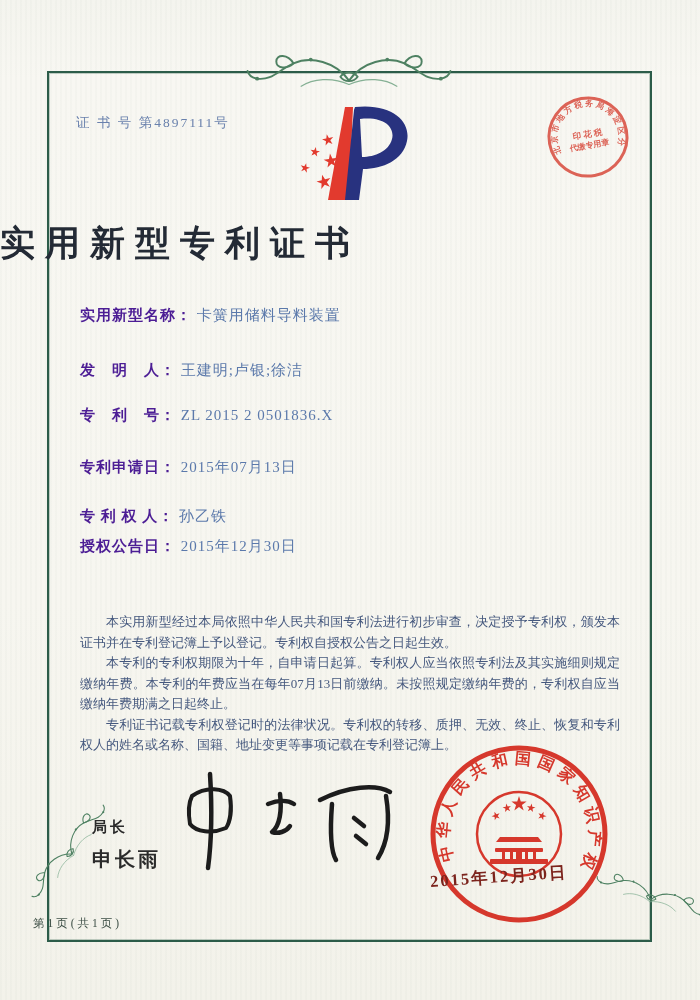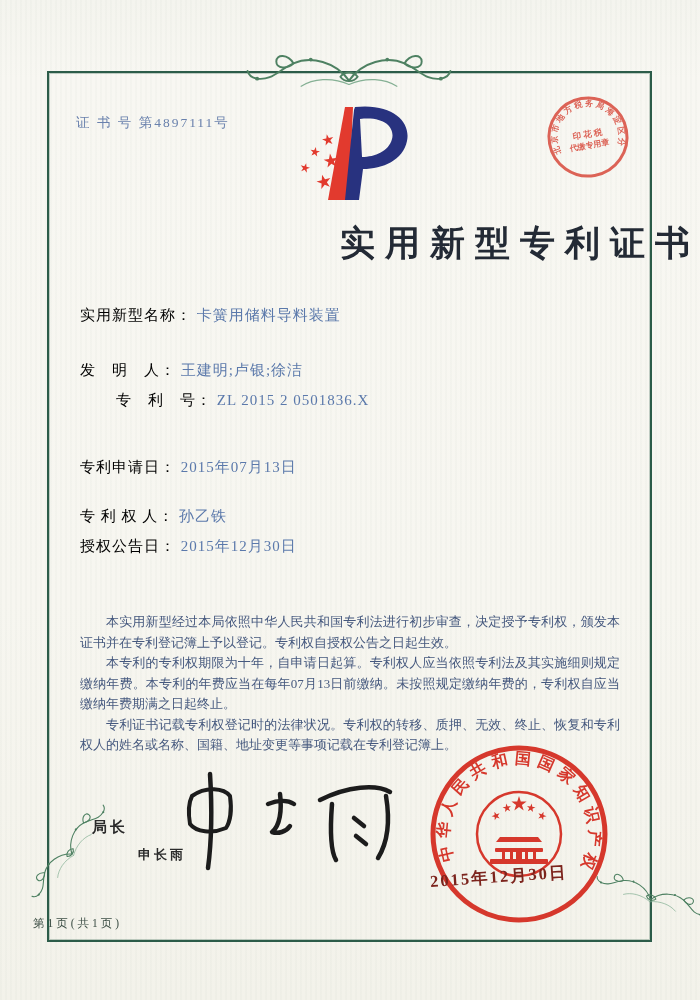--- a/index.html
+++ b/index.html
@@ -16,35 +16,35 @@
     position:absolute;left:47px;top:71px;width:601px;height:867px;
     border:2px solid #2c5c49;
     box-shadow:inset 0 0 0 1px rgba(44,92,73,.28);
     background:transparent;
   }
   .cert-no{
     position:absolute;left:76px;top:114px;font-size:13.5px;color:#6981ad;
     letter-spacing:2px;
   }
   .title{
-    position:absolute;left:0;top:220px;width:700px;text-align:right;
+    position:absolute;left:0;top:220px;width:700px;text-align:left;
     font-size:35px;font-weight:700;color:#232a35;letter-spacing:10px;
   }
   .fields{position:absolute;left:80px;top:0;width:540px;}
   .field-row{position:absolute;left:0;font-size:15px;letter-spacing:1px;white-space:nowrap;}
-  .field-label{color:#000000;}
+  .field-label{color:#4c1d95;font-weight:bold;}
   .field-value{color:#5b79ab;text-align:right;}
-  .r0{top:306px;} .r1{top:361px;} .r2{top:391px;margin-left:36px;} .r3{top:458px;} .r4{top:507px;} .r5{top:537px;}
+  .r0{top:306px;} .r1{top:361px;} .r2{top:406px;} .r3{top:458px;} .r4{top:507px;} .r5{top:537px;}
   .body-text{
     position:absolute;left:80px;top:612px;width:540px;
     font-size:13px;line-height:1.58;color:#45587e;text-align:justify;
   }
   .body-text p{margin:0;text-indent:2em;}
   .officer{position:absolute;left:92px;top:818px;font-size:15px;color:#2b2b2b;font-weight:700;letter-spacing:3px;}
-  .officer-name{position:absolute;left:92px;top:846px;font-size:13px;color:#2b2b2b;font-weight:700;letter-spacing:3px;margin-left:46px;}
+  .officer-name{position:absolute;left:92px;top:846px;font-size:20px;color:#2b2b2b;font-weight:700;letter-spacing:3px;}
   .signature{position:absolute;left:172px;top:766px;}
   .footer{
     position:absolute;left:33px;top:916px;width:681px;text-align:left;
     font-size:11.5px;color:#3d4f46;letter-spacing:3px;
   }
   .logo{position:absolute;left:293px;top:102px;}
   .seal-top{position:absolute;left:546px;top:95px;transform:rotate(-10deg);opacity:.85;}
   .seal-bottom{position:absolute;left:430px;top:745px;opacity:.93;}
   .seal-date{
     position:absolute;left:430px;top:864px;width:200px;

